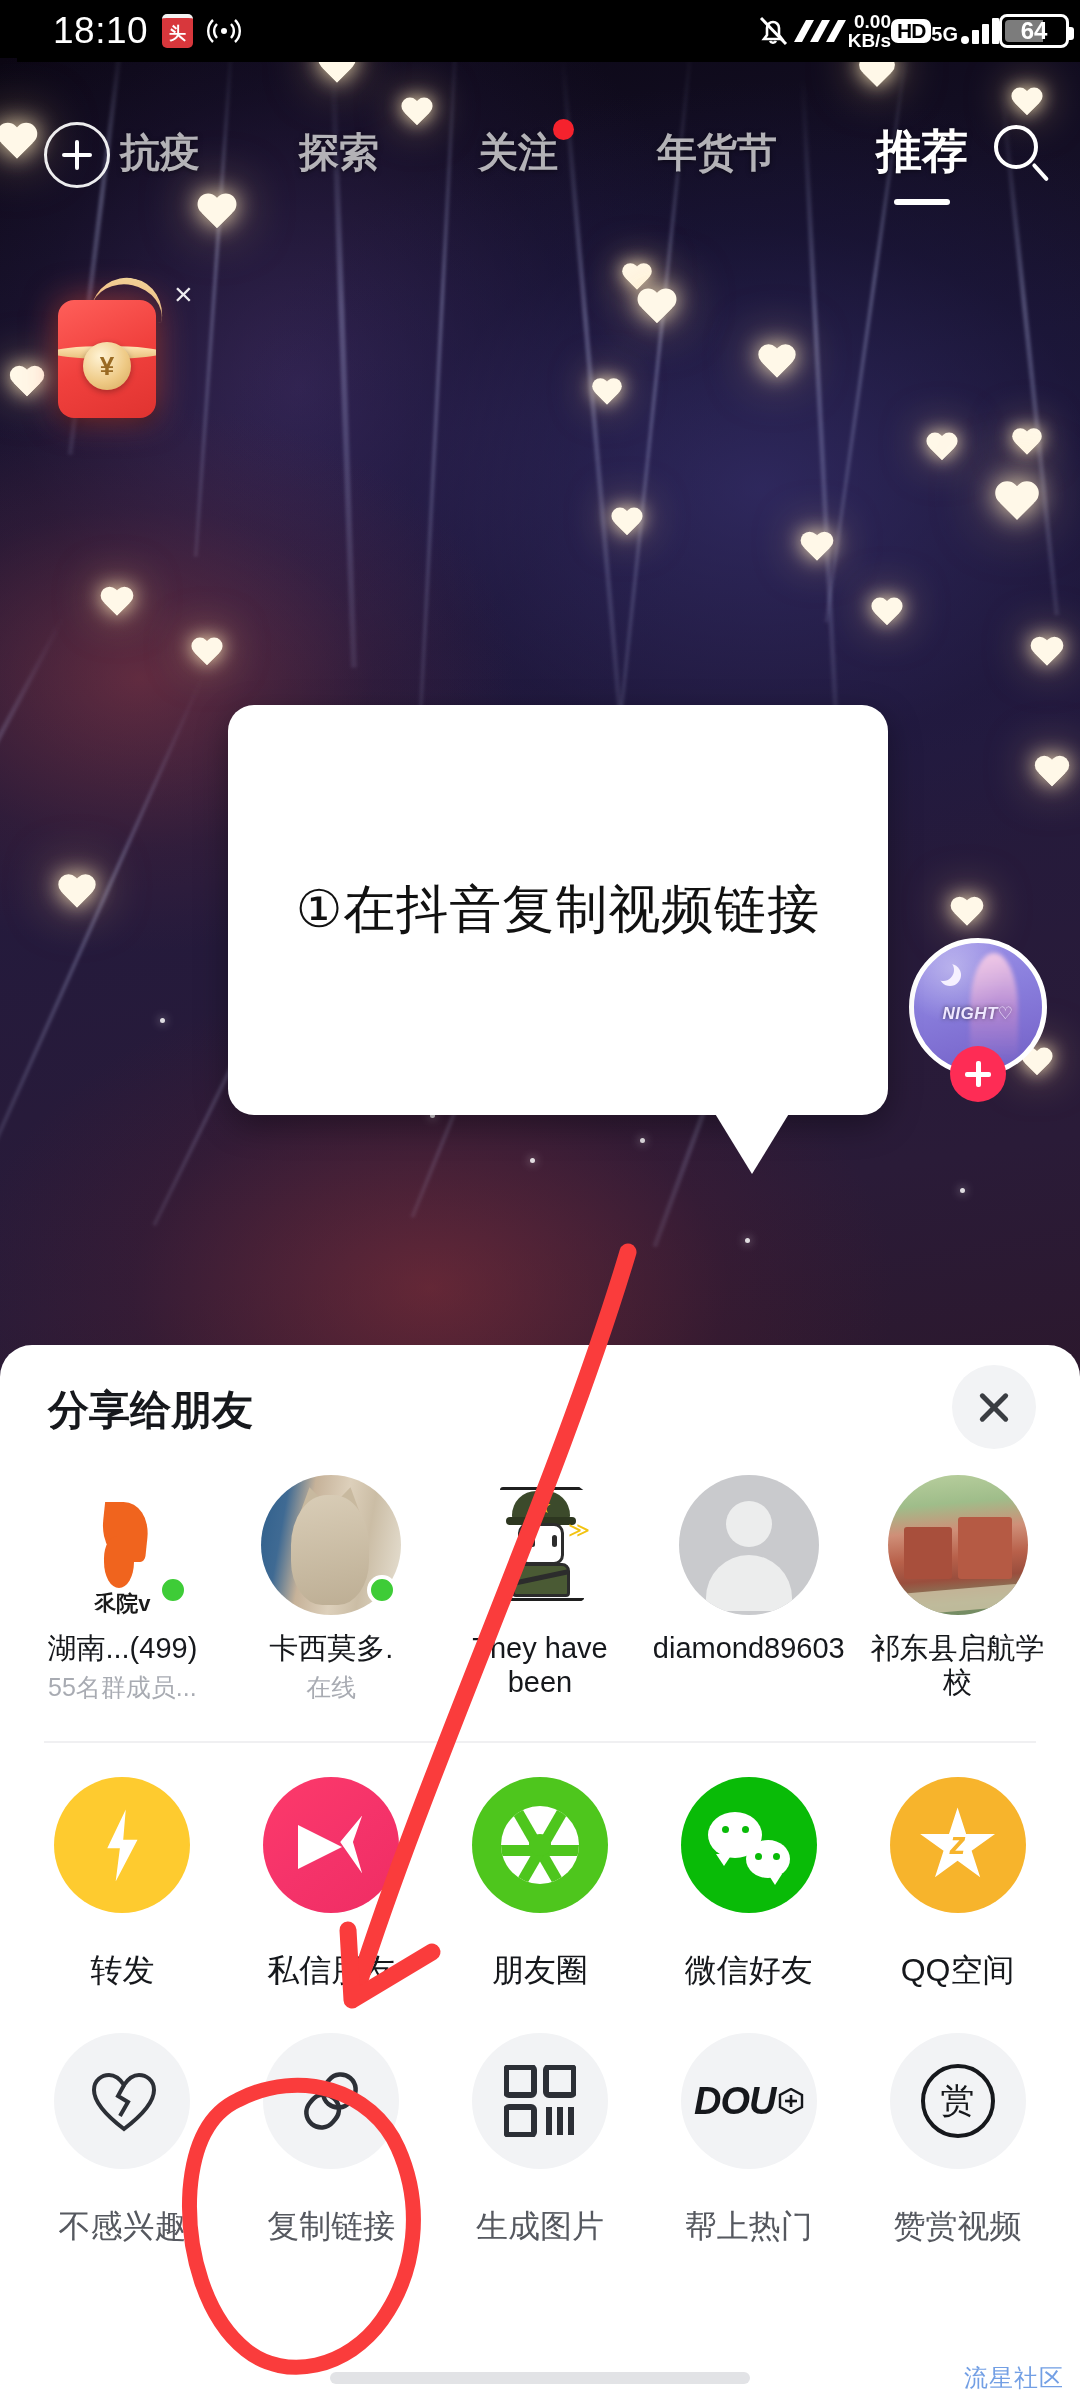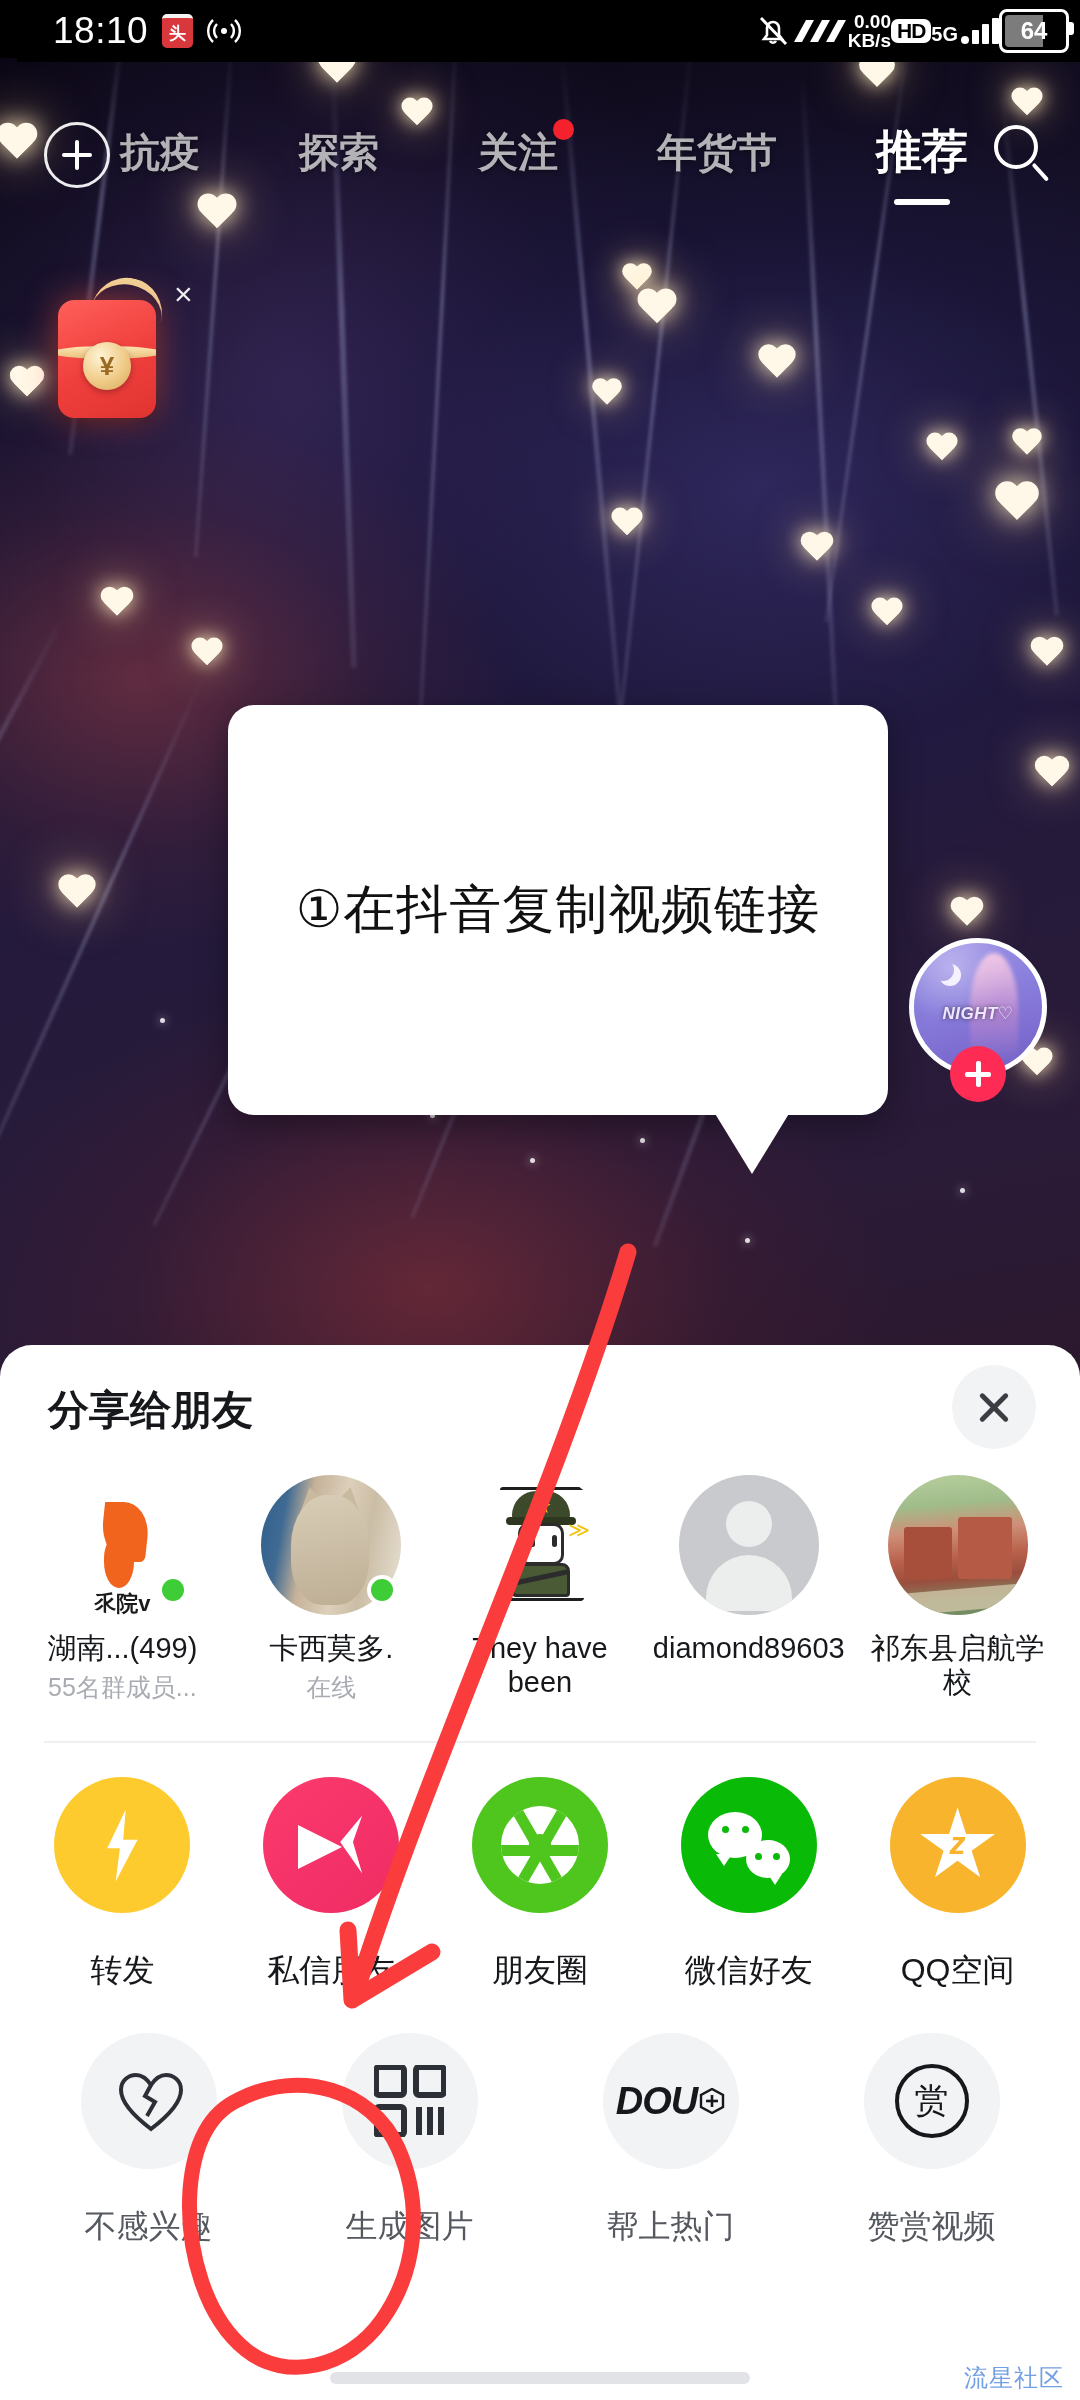--- a/index.html
+++ b/index.html
@@ -60,21 +60,21 @@
   #netspeed { font-size:19px; line-height:19px; text-align:right; font-weight:bold; }
   .hd-box {
     background:#fff; color:#000; border-radius:7px; font-size:21px; font-weight:bold;
     padding:0 6px; line-height:24px; letter-spacing:-1px;
   }
   #fiveg { display:flex; align-items:flex-end; gap:3px; }
   #fiveg-label { font-size:20px; font-weight:bold; line-height:20px; }
   .bars { display:flex; align-items:flex-end; gap:3px; }
   .bars i { display:block; width:7px; background:#fff; border-radius:1px; }
   .batt {
-    width:70px; height:44px; border:3px solid #fff; border-radius:8px;
+    width:70px; height:34px; border:3px solid #fff; border-radius:8px;
     display:flex; align-items:center; justify-content:center; position:relative;
   }
   .batt::after { content:""; position:absolute; right:-8px; top:10px; width:5px; height:13px;
                  background:#fff; border-radius:0 3px 3px 0; }
   .batt-fill { position:absolute; left:3px; top:3px; bottom:3px; width:38px; background:#7c7c7c; border-radius:4px 0 0 4px;}
   .batt span { font-size:24px; font-weight:bold; z-index:2; }
 
   
   #topnav {
     position:absolute; left:0; top:100px; width:1080px; height:110px;
@@ -606,20 +606,33 @@
           <span class="broken-heart">
             <svg width="66" height="62" viewBox="0 0 66 62">
               <path d="M33 57 C8 38 3 26 3 18 C3 8 11 3 18 3 C24 3 29 7 33 13 C37 7 42 3 48 3 C55 3 63 8 63 18 C63 26 58 38 33 57 Z" fill="none" stroke="#2c2f36" stroke-width="4"></path>
               <path d="M33 13 L27 24 L37 30 L29 44" fill="none" stroke="#2c2f36" stroke-width="4"></path>
             </svg>
           </span>
         </div>
         <div class="ac-label grey">不感兴趣</div>
       </div>
 
+      <div class="cell">
+        <div class="ic-circle ic-grey">
+          <span class="link-glyph">
+            <svg width="70" height="70" viewBox="0 0 70 70">
+              <g transform="rotate(40 35 35)">
+                <rect x="20" y="5" width="30" height="34" rx="15" fill="none" stroke="#2c2f36" stroke-width="4.5"></rect>
+                <rect x="20" y="31" width="30" height="34" rx="15" fill="none" stroke="#2c2f36" stroke-width="4.5"></rect>
+              </g>
+            </svg>
+          </span>
+        </div>
+        <div class="ac-label grey">复制链接</div>
+      </div>
 
       <div class="cell">
         <div class="ic-circle ic-grey">
           <span class="qr-glyph">
             <svg width="72" height="72" viewBox="0 0 72 72">
               <rect x="2" y="2" width="28" height="28" rx="3" fill="none" stroke="#2c2f36" stroke-width="6"></rect>
               <rect x="42" y="2" width="28" height="28" rx="3" fill="none" stroke="#2c2f36" stroke-width="6"></rect>
               <rect x="2" y="42" width="28" height="28" rx="3" fill="none" stroke="#2c2f36" stroke-width="6"></rect>
               <rect x="42" y="42" width="6" height="28" fill="#2c2f36"></rect>
               <rect x="53" y="42" width="6" height="28" fill="#2c2f36"></rect>

